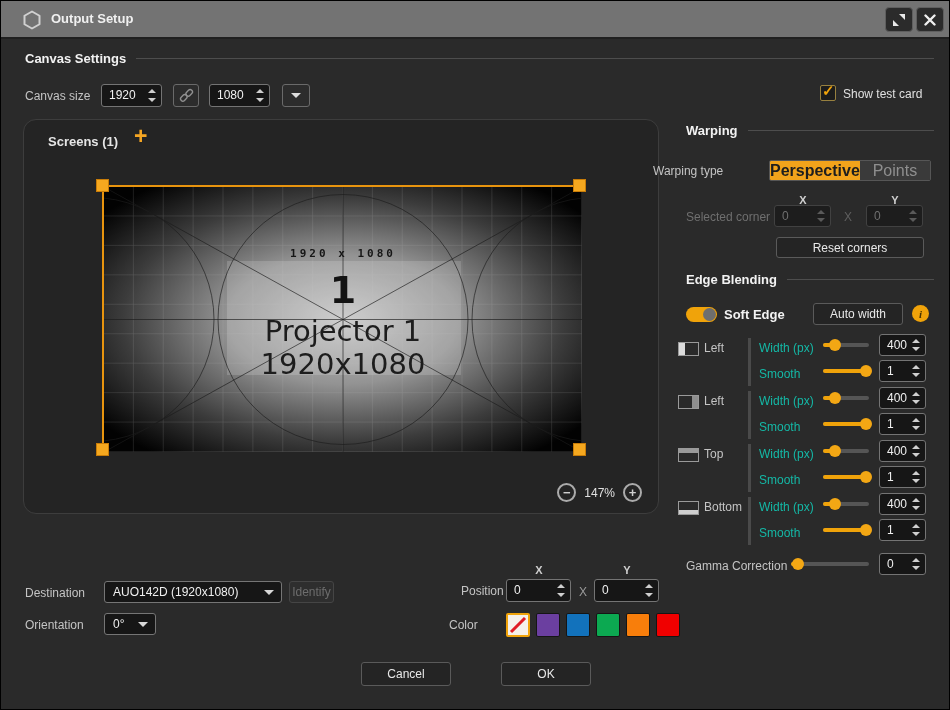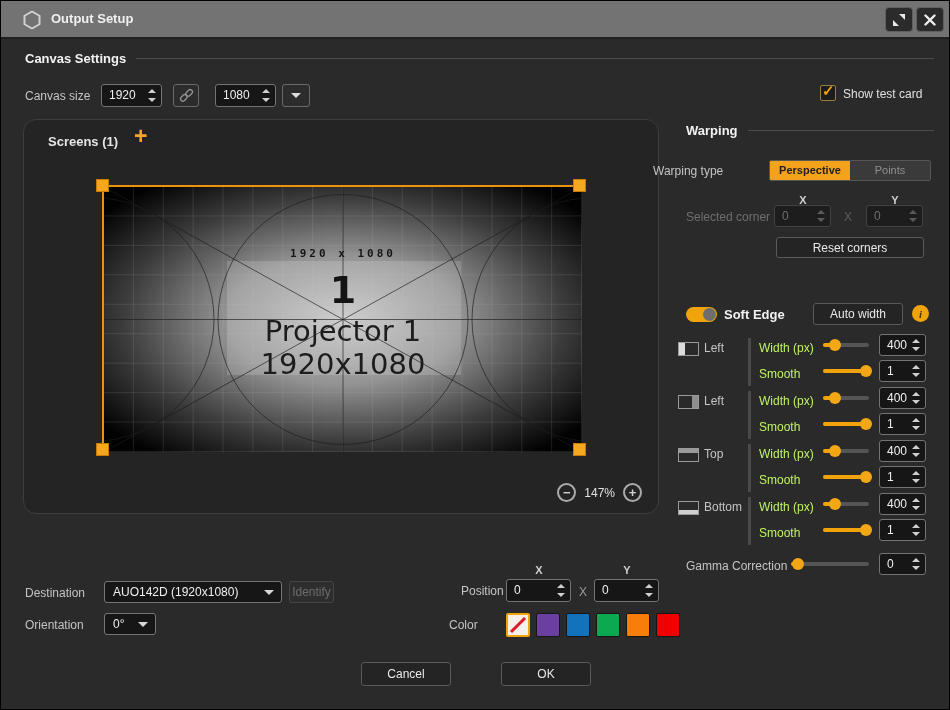--- a/index.html
+++ b/index.html
@@ -73,21 +73,21 @@
     border:1px solid #c87c08; }
   .zoom-ctl { position:absolute; right:16px; bottom:11px; display:flex;
     align-items:center; gap:8px; }
   .zoom-circle { width:19px; height:19px; border:2px solid #ababab; border-radius:50%;
     color:#cfcfcf; font-size:13px; font-weight:bold; display:flex; align-items:center;
     justify-content:center; line-height:1; cursor:pointer; }
   .zoom-val { color:#e0e0e0; font-size:12px; }
   
   .segmented { position:absolute; left:768px; top:159px; width:162px; height:21px;
     display:flex; border:1px solid #565656; border-radius:2px; overflow:hidden; }
-  .seg-btn { flex:1; text-align:center; line-height:19px; font-size:11px; cursor:pointer; }
+  .seg-btn { flex:1; text-align:center; line-height:19px; font-size:16px; cursor:pointer; }
   .seg-btn.active { background:#f2a31b; color:#1e1e1e; font-weight:bold; }
   .seg-btn.inactive { background:#3a3a3a; color:#8f8f8f; }
   
   .toggle { position:absolute; left:685px; top:306px; width:31px; height:15px;
     border-radius:8px; background:#f0a30a; cursor:pointer; }
   .toggle .knob { position:absolute; right:1px; top:1px; width:13px; height:13px;
     border-radius:50%; background:#6e6e6e; }
   
   .info-icon { position:absolute; left:911px; top:304px; width:17px; height:17px;
     border-radius:50%; background:#f0a30a; color:#4a3400; font-size:11px;
@@ -105,21 +105,21 @@
   .eb-row { position:absolute; left:677px; width:258px; height:52px; }
   .eb-icon { position:absolute; left:0; top:5px; width:21px; height:14px;
     border:1px solid #9a9a9a; background:#2a2a2a; }
   .eb-icon i { position:absolute; display:block; }
   .eb-icon.left i   { left:0; top:0; bottom:0; width:6px; background:#dcdcdc; }
   .eb-icon.right i  { right:0; top:0; bottom:0; width:6px; background:#8f8f8f; }
   .eb-icon.top i    { left:0; right:0; top:0; height:4px; background:#9a9a9a; }
   .eb-icon.bottom i { left:0; right:0; bottom:0; height:4px; background:#cfcfcf; }
   .eb-side-lbl { position:absolute; left:26px; top:4px; color:#c4c4c4; }
   .eb-vsep { position:absolute; left:70px; top:1px; bottom:3px; width:3px; background:#4a4a4a; }
-  .eb-line-lbl { position:absolute; left:81px; color:#bef264; }
+  .eb-line-lbl { position:absolute; left:81px; color:#14b8a6; }
   
   .swatch { position:absolute; top:612px; width:24px; height:24px;
     border:1px solid #151515; border-radius:2px; cursor:pointer; }
   .swatch.none { background:#f5f0ea; border:2px solid #f0a30a; }
   
   .pencil { color:#b5b5b5; font-size:15px; cursor:pointer; }
   svg { display:block; }
 </style>
 </head>
 <body>
@@ -163,21 +163,21 @@
 
   <div class="icon-btn" style="left:172px; top:83px; width:26px; height:23px;">
     <svg width="15" height="15" viewBox="0 0 15 15">
       <g fill="none" stroke="#909090" stroke-width="1.4">
         <rect x="1.2" y="7.6" width="7.2" height="4.6" rx="2.3" transform="rotate(-45 4.8 9.9)"></rect>
         <rect x="6.6" y="2.6" width="7.2" height="4.6" rx="2.3" transform="rotate(-45 10.2 4.9)"></rect>
       </g>
     </svg>
   </div>
 
-  <div class="spin" style="left:214px; top:83px; width:61px;">
+  <div class="spin" style="left:208px; top:83px; width:61px;">
     <span class="val">1080</span>
     <span class="arrows">
         <i class="arr-up"></i>
         <i class="arr-dn"></i>
       </span>
   </div>
 
   <div class="icon-btn" style="left:281px; top:83px; width:28px; height:23px;">
     <span class="caret" style="position:static; border-top-color:#dcdcdc;"></span>
   </div>
@@ -261,20 +261,24 @@
   <div class="spin dim" style="left:865px; top:204px; width:57px; height:22px;">
     <span class="val">0</span>
     <span class="arrows">
         <i class="arr-up"></i>
         <i class="arr-dn"></i>
       </span>
   </div>
 
   <button class="btn" style="left:775px; top:236px; width:148px; height:21px;">Reset corners</button>
 
+  <div class="sec-hdr" style="left:685px; right:15px; top:271px;">
+    <span class="sec-title">Edge Blending</span>
+    <div class="rule"></div>
+  </div>
 
   <div class="toggle">
     <span class="knob"></span>
   </div>
   <span class="lbl" style="left:723px; top:306px; font-size:13px; font-weight:bold; color:#f2f2f2;">Soft Edge</span>
   <button class="btn" style="left:812px; top:302px; width:90px; height:22px;">Auto width</button>
   <span class="info-icon">i</span>
 
   <div class="eb-row" style="top:336px;">
     <span class="eb-icon left">

